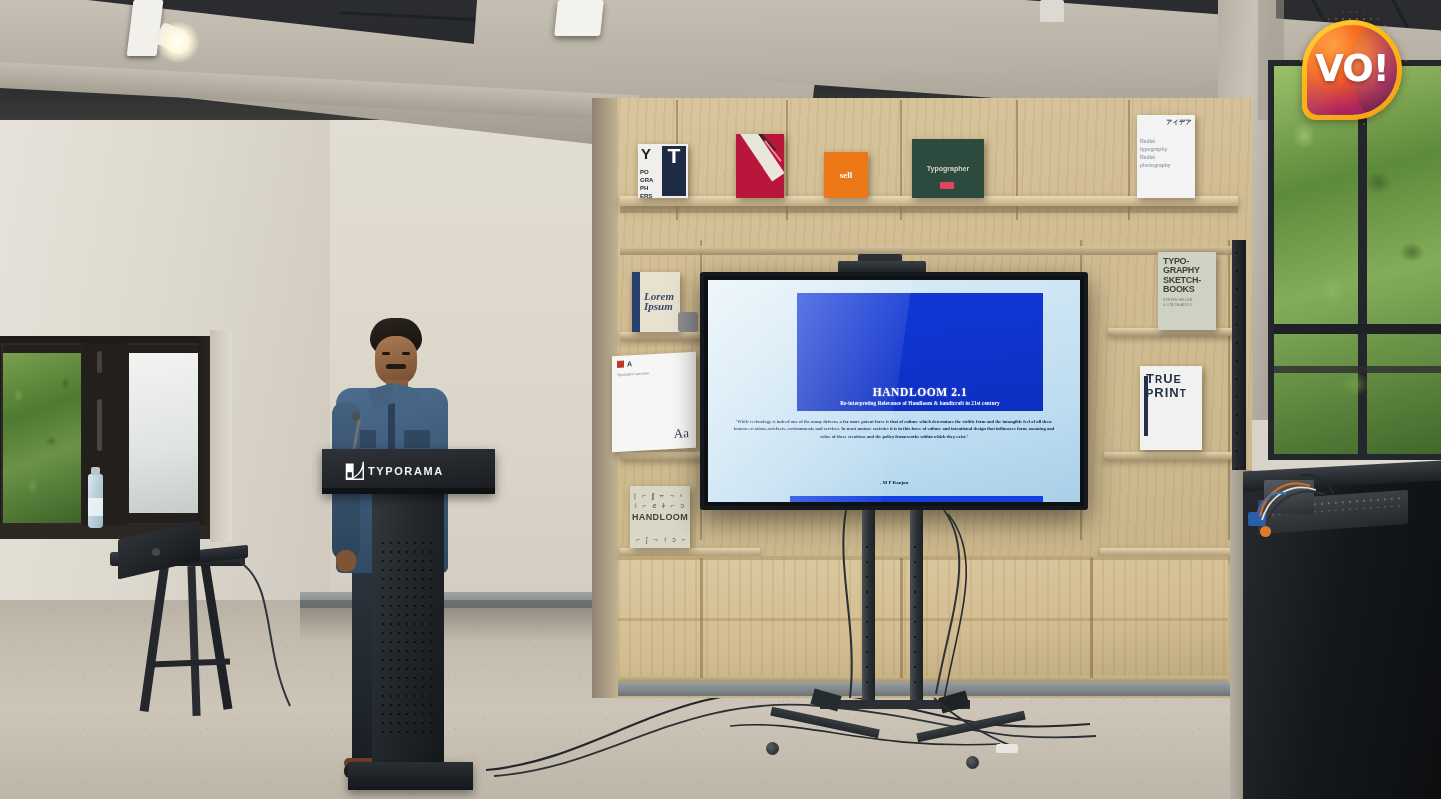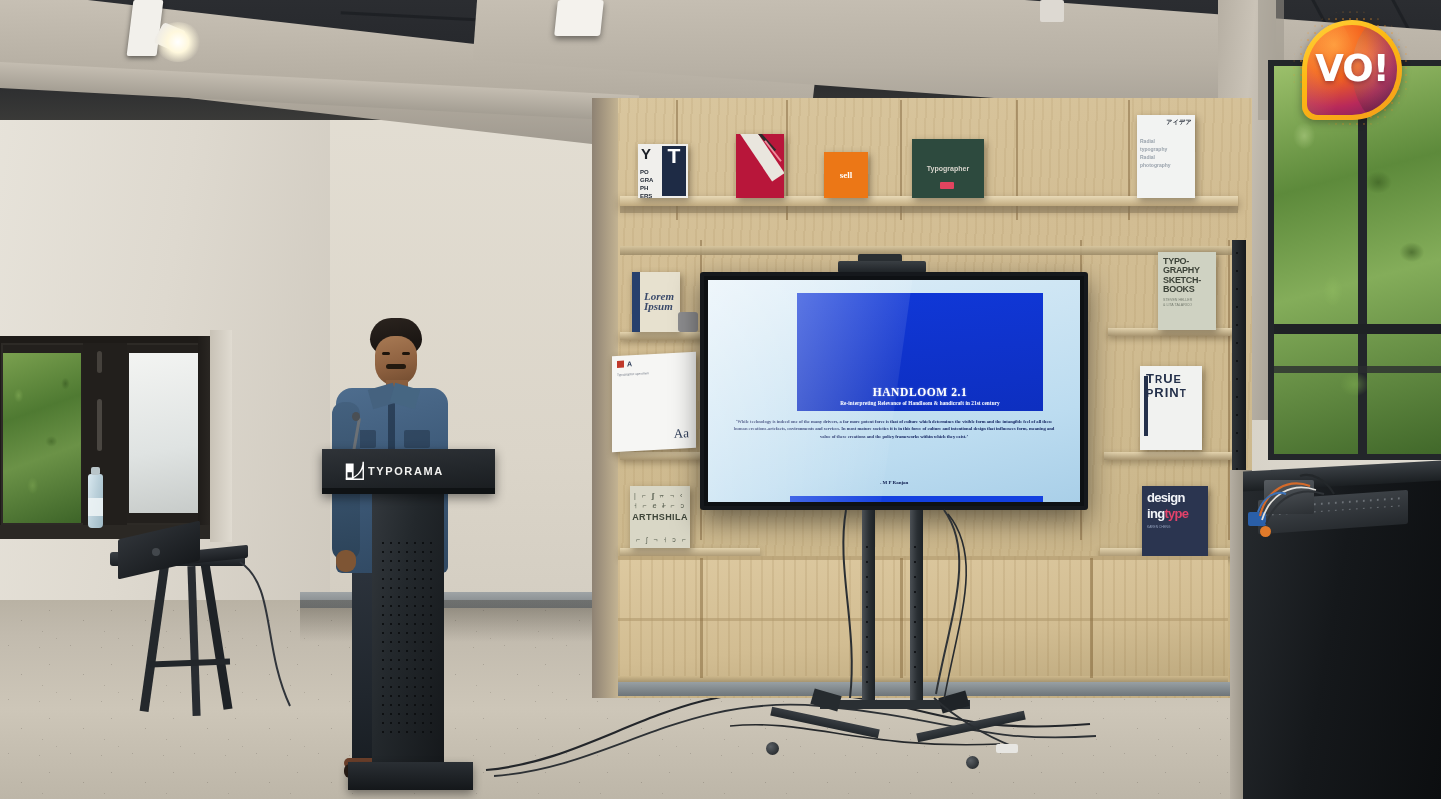--- a/index.html
+++ b/index.html
@@ -425,31 +425,24 @@
 
   <div class="abs" style="left:620px;top:548px;width:140px;height:9px;
        background:linear-gradient(180deg,#e3d3ae,#a89570);box-shadow:0 3px 6px rgba(60,45,25,.35);"></div>
   <div class="abs" style="left:1100px;top:548px;width:140px;height:9px;
        background:linear-gradient(180deg,#e3d3ae,#a89570);box-shadow:0 3px 6px rgba(60,45,25,.35);"></div>
 
   <div class="book" style="left:630px;top:486px;width:60px;height:62px;background:#d9d7c6;
        align-items:center;justify-content:center;">
     <div style="position:absolute;left:4px;top:5px;color:#5c6354;font-size:7px;line-height:1.4;letter-spacing:2px;">| ⌐ ʃ ¬<br>˧ ⌐ c ⌐</div>
     <div style="position:absolute;right:4px;top:5px;color:#5c6354;font-size:7px;line-height:1.4;letter-spacing:2px;">ʃ ⌐ ¬ ‹<br>⌐ ʇ ⌐ ɔ</div>
-    <div style="color:#3e4539;font-size:9px;font-weight:700;letter-spacing:.4px;">ARTHSHILA</div>
+    <div style="color:#3e4539;font-size:9px;font-weight:700;letter-spacing:.4px;">HANDLOOM</div>
     <div style="position:absolute;left:6px;bottom:5px;color:#5c6354;font-size:7px;letter-spacing:2px;">⌐ ʃ ¬ ˧ ɔ ⌐</div>
   </div>
 
-  <div class="book" style="left:1142px;top:486px;width:66px;height:70px;background:#2b3550;padding:6px 5px;box-sizing:border-box;">
-    <div style="color:#f2f4f8;font-size:13px;font-weight:700;line-height:.98;letter-spacing:-.7px;">design</div>
-    <div style="line-height:.98;letter-spacing:-.7px;">
-      <span style="color:#f2f4f8;font-size:13px;font-weight:700;">ing</span><span style="color:#e2426a;font-size:13px;font-weight:700;">type</span>
-    </div>
-    <div style="margin-top:5px;color:#93a0bb;font-size:3.2px;">KAREN CHENG</div>
-  </div>
 
   <div class="abs" id="lower-cab"></div>
   <div class="abs" style="left:618px;top:556px;width:610px;height:4px;background:#b09a6e;opacity:.7;"></div>
   <div class="abs" style="left:618px;top:618px;width:610px;height:3px;background:#b09a6e;opacity:.6;"></div>
   <div class="abs" style="left:618px;top:676px;width:610px;height:8px;background:linear-gradient(180deg,#cdb88c,#9b8a66);"></div>
   <div class="abs" style="left:700px;top:558px;width:3px;height:120px;background:rgba(130,102,58,.5);"></div>
   <div class="abs" style="left:900px;top:558px;width:3px;height:120px;background:rgba(130,102,58,.5);"></div>
   <div class="abs" style="left:1090px;top:558px;width:3px;height:120px;background:rgba(130,102,58,.5);"></div>
   <div class="abs" style="left:618px;top:682px;width:632px;height:14px;background:linear-gradient(180deg,#98a0a4,#6e7579);"></div>
 

